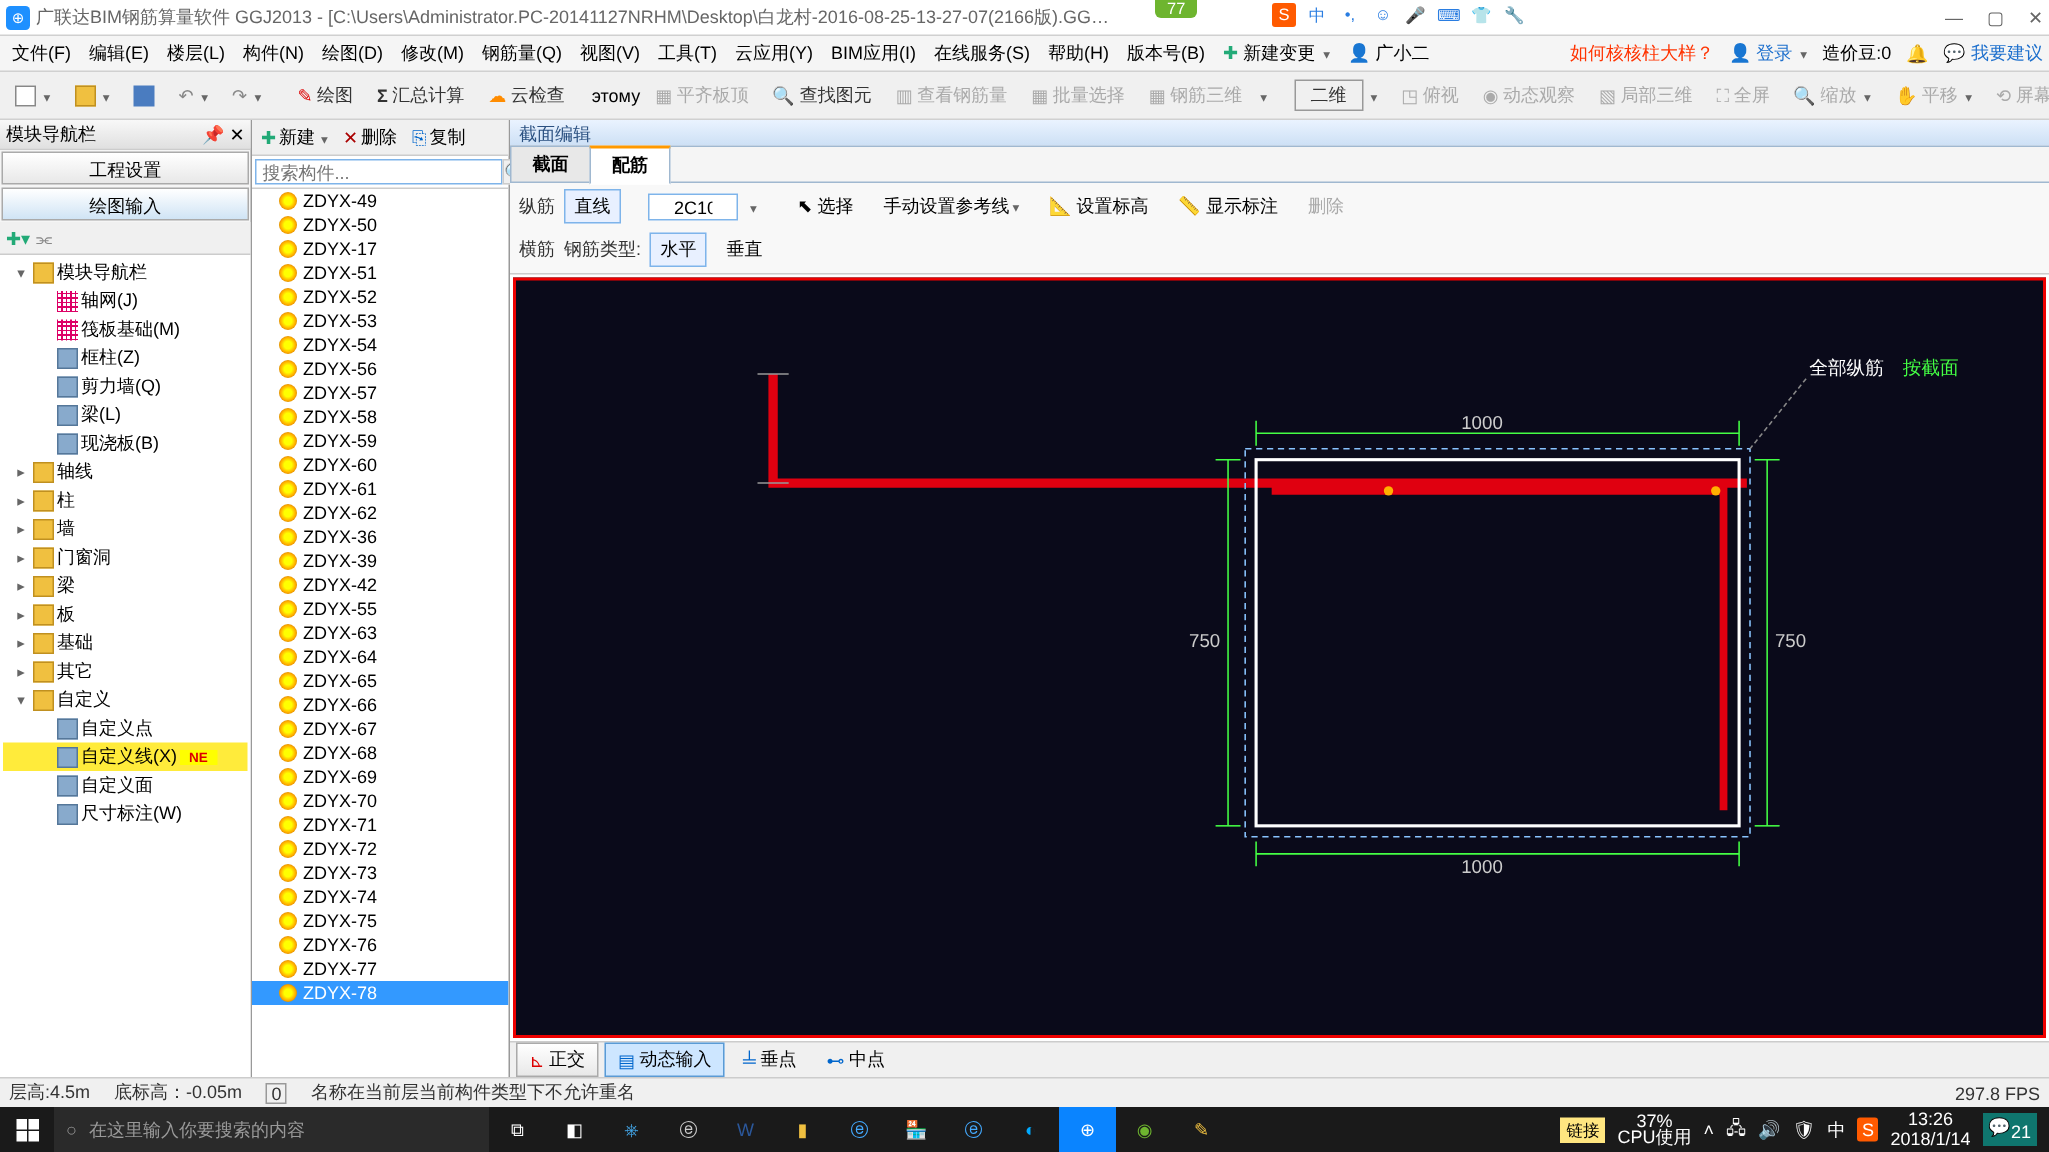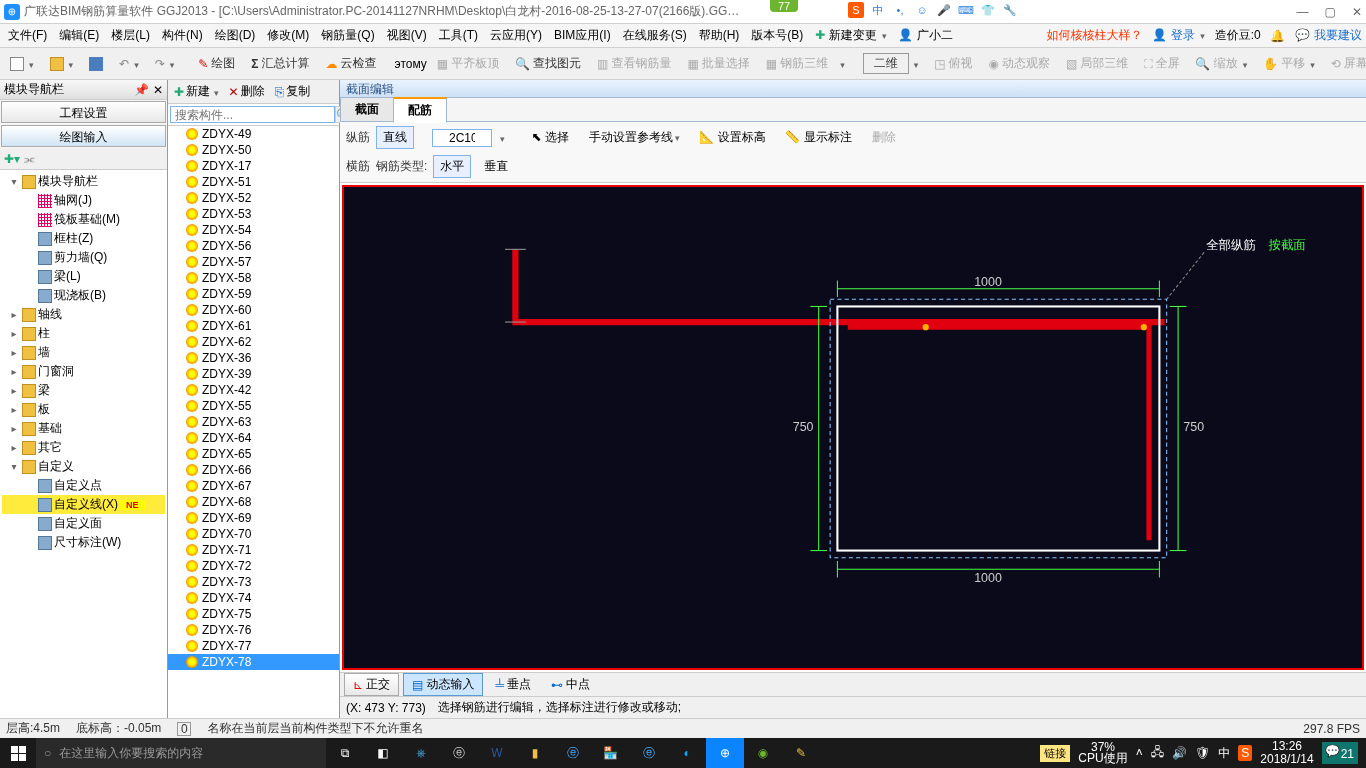--- a/index.html
+++ b/index.html
@@ -586,24 +586,20 @@
         </span>
       <span class="ebtn" style="border:none;background:none;">
           <span style="color:#06c;">╧</span>
           <span>垂点</span>
         </span>
       <span class="ebtn" style="border:none;background:none;">
           <span style="color:#06c;">⊷</span>
           <span>中点</span>
         </span>
     </div>
-    <div class="estatus">
-      <span>(X: 473 Y: 773)</span>
-      <span>选择钢筋进行编辑，选择标注进行修改或移动;</span>
-    </div>
   </div>
 </div>
 
 <div class="statusbar">
   <span>层高:4.5m</span>
   <span>底标高：-0.05m</span>
   <span style="border:1px solid #999;width:14px;height:14px;line-height:12px;text-align:center;">0</span>
   <span>名称在当前层当前构件类型下不允许重名</span>
   <span class="right">297.8 FPS</span>
 </div>

